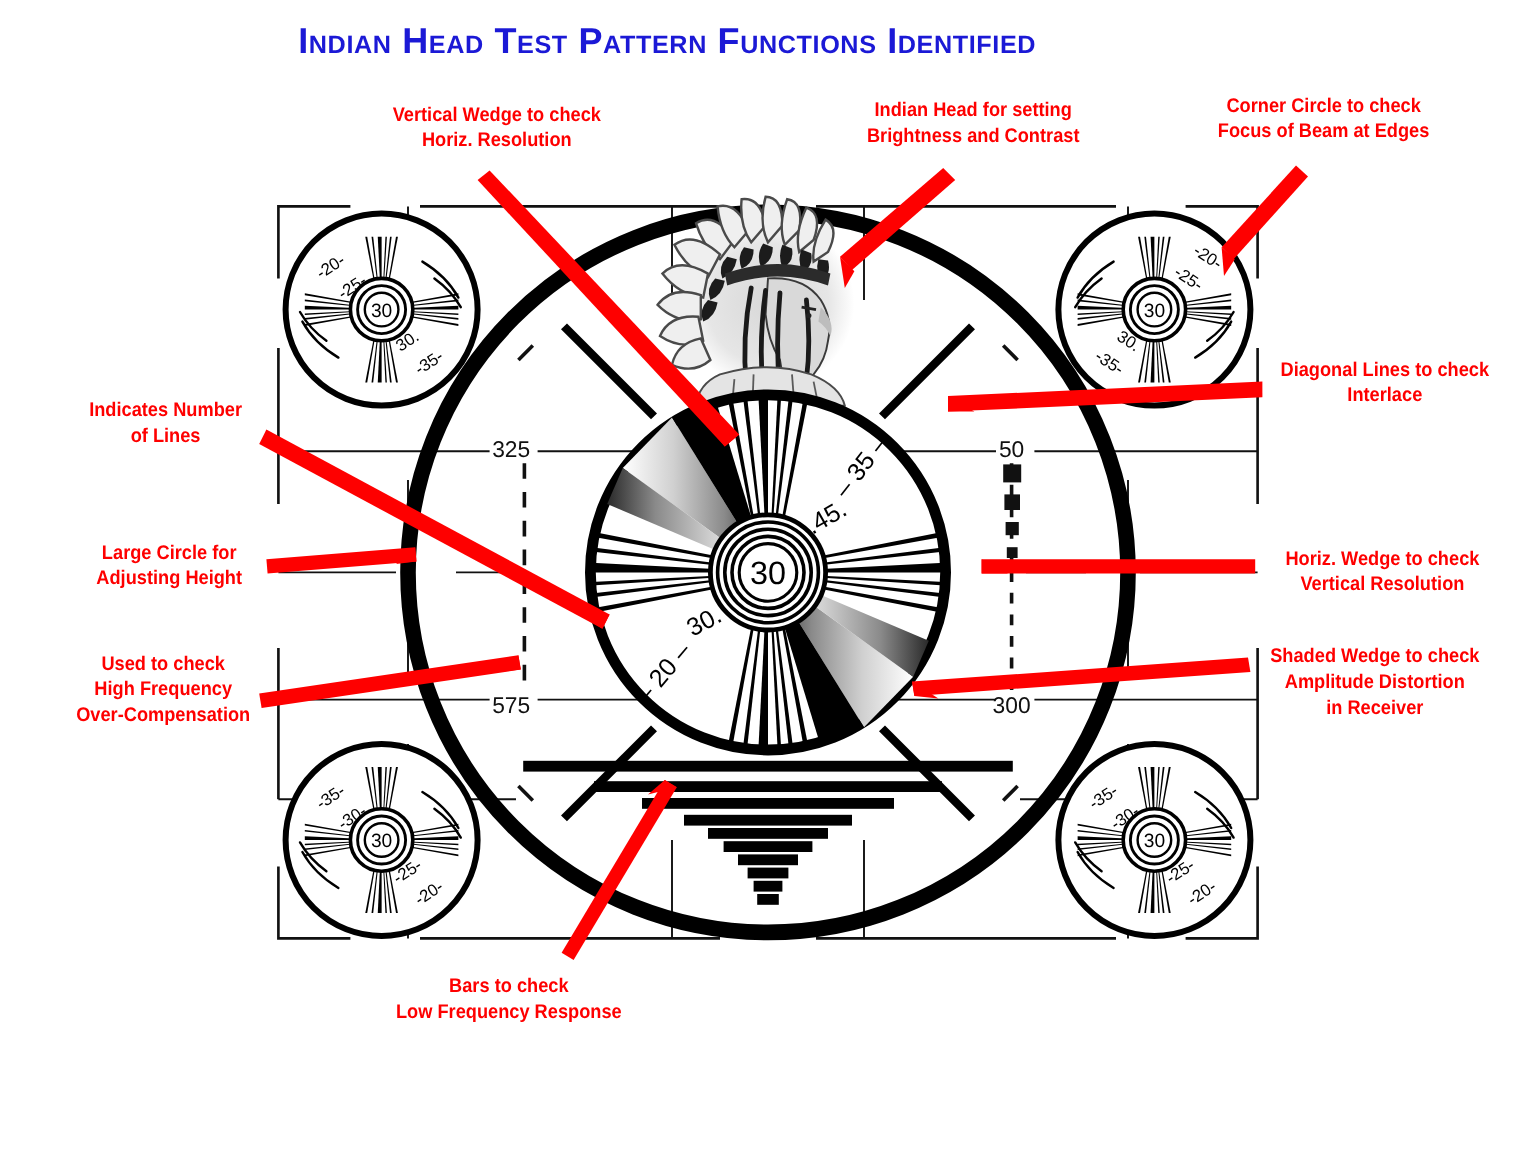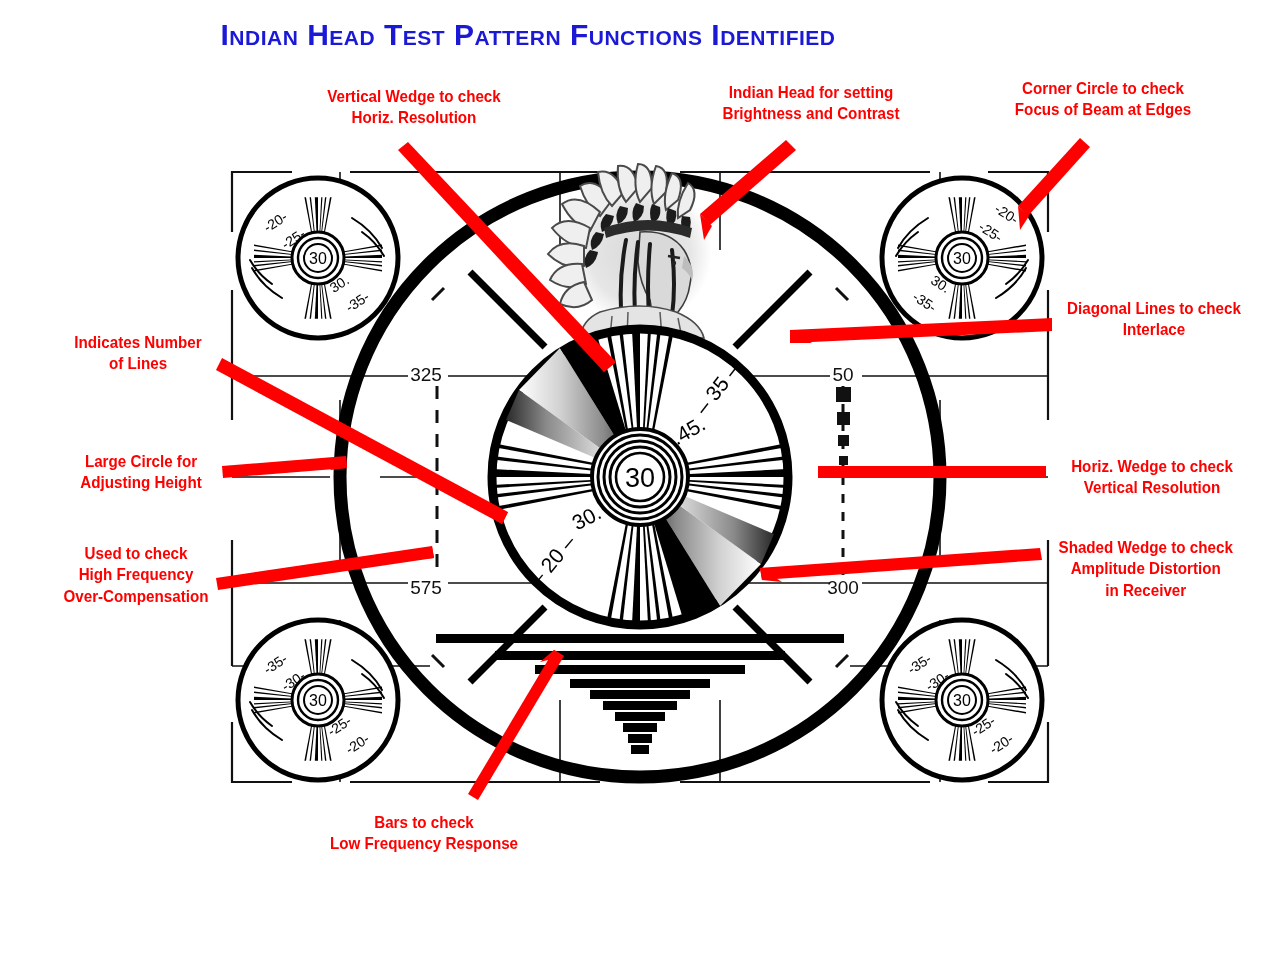--- a/index.html
+++ b/index.html
@@ -4,21 +4,21 @@
 <style>
   html,body{margin:0;padding:0;background:#ffffff;}
   body{width:1280px;height:960px;position:relative;overflow:hidden;
        font-family:"Liberation Sans","DejaVu Sans",sans-serif;}
   #stage{position:absolute;left:0;top:0;width:1280px;height:960px;}
   #pattern-svg{position:absolute;left:0;top:0;width:1280px;height:960px;}
   .page-title{
     position:absolute;left:0;top:18px;width:1056px;text-align:center;
     font-family:"Liberation Sans","DejaVu Sans",sans-serif;
     font-weight:bold;font-size:30px;letter-spacing:0.5px;
-    color:#1b19d6;font-variant:small-caps;white-space:nowrap;
+    color:#1b19d6;font-variant:small-caps;white-space:nowrap;padding-left:28px;
   }
   .callout{
     position:absolute;color:#fe0000;font-weight:bold;font-size:16.5px;
     line-height:1.30;text-align:center;white-space:pre-line;
     font-family:"Liberation Sans","DejaVu Sans",sans-serif;
     transform:scaleX(0.92);transform-origin:center top;
   }
   .callout.right{text-align:left;transform-origin:left top;}
 </style>
 </head>

